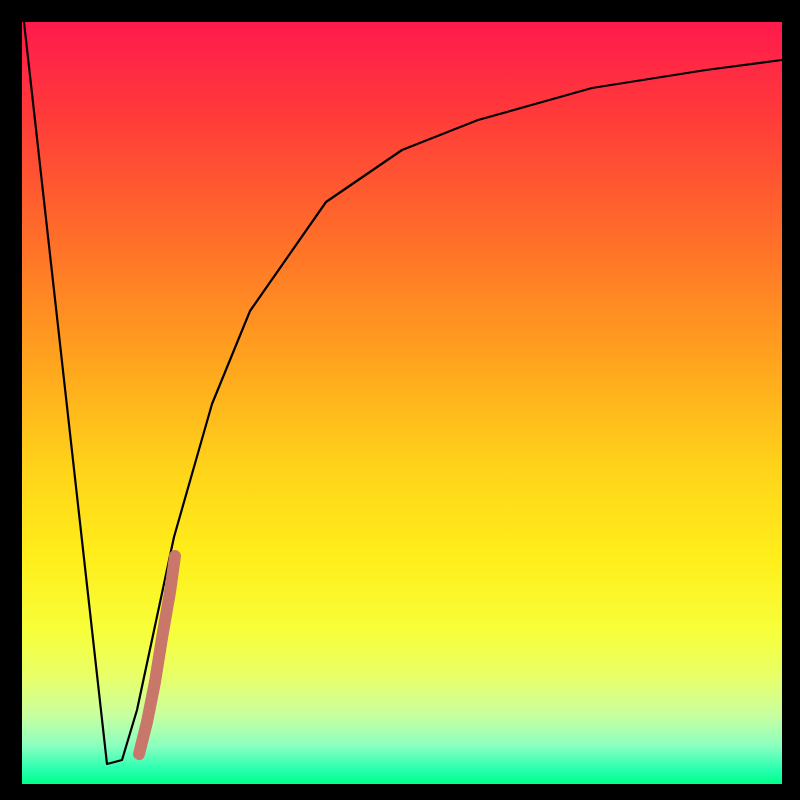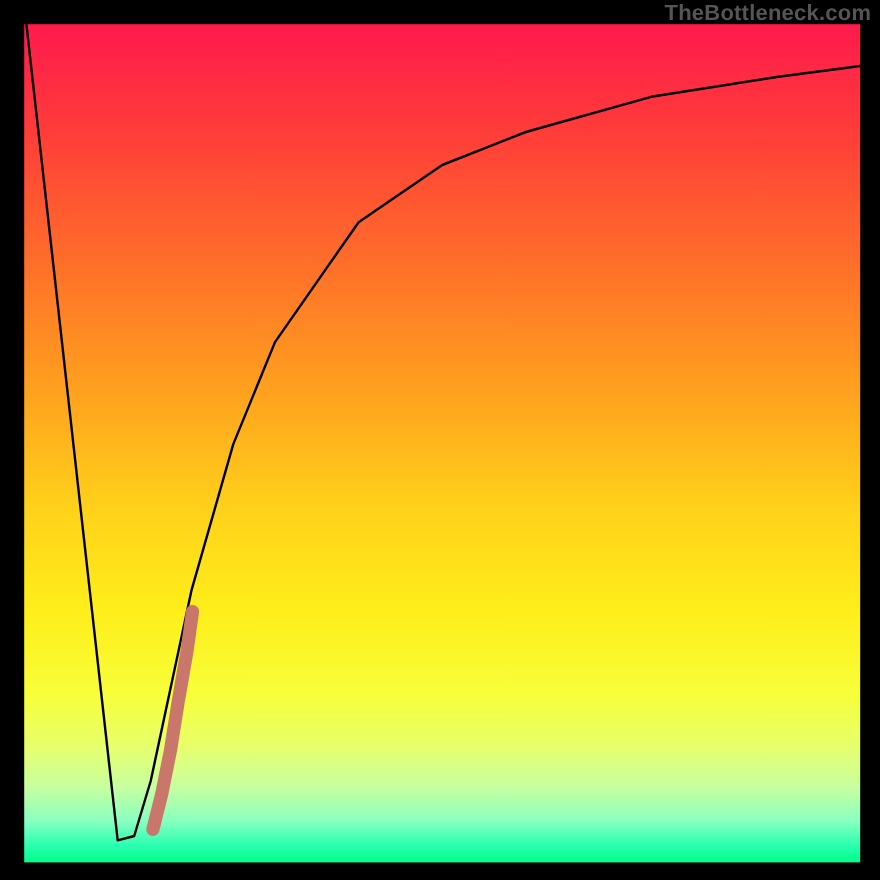--- a/index.html
+++ b/index.html
@@ -70,14 +70,13 @@
                L 684 48
                L 760 38" fill="none" stroke="#000000" stroke-width="2.2" stroke-linejoin="round" stroke-linecap="round"></path>
       <path d="M 117 732
                L 125 700
                L 133 660
                L 140 616
                L 148 570
                L 153 534" fill="none" stroke="#c9776b" stroke-width="12" stroke-linecap="round" stroke-linejoin="round"></path>
     </svg>
   </div>
-  <div class="branding">TheBottleneck.com</div>
 </div>
 
 </body></html>

